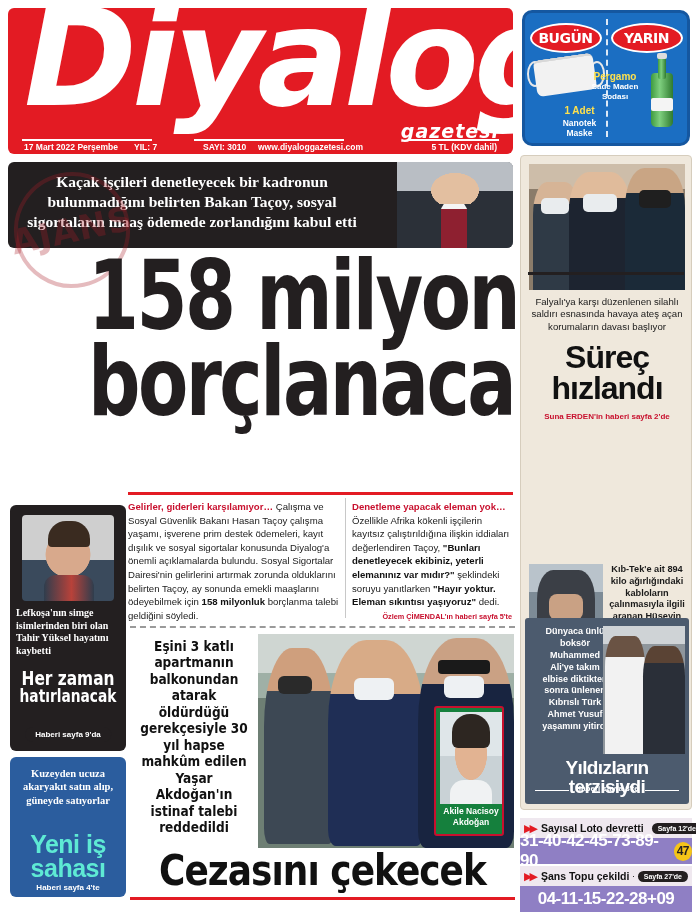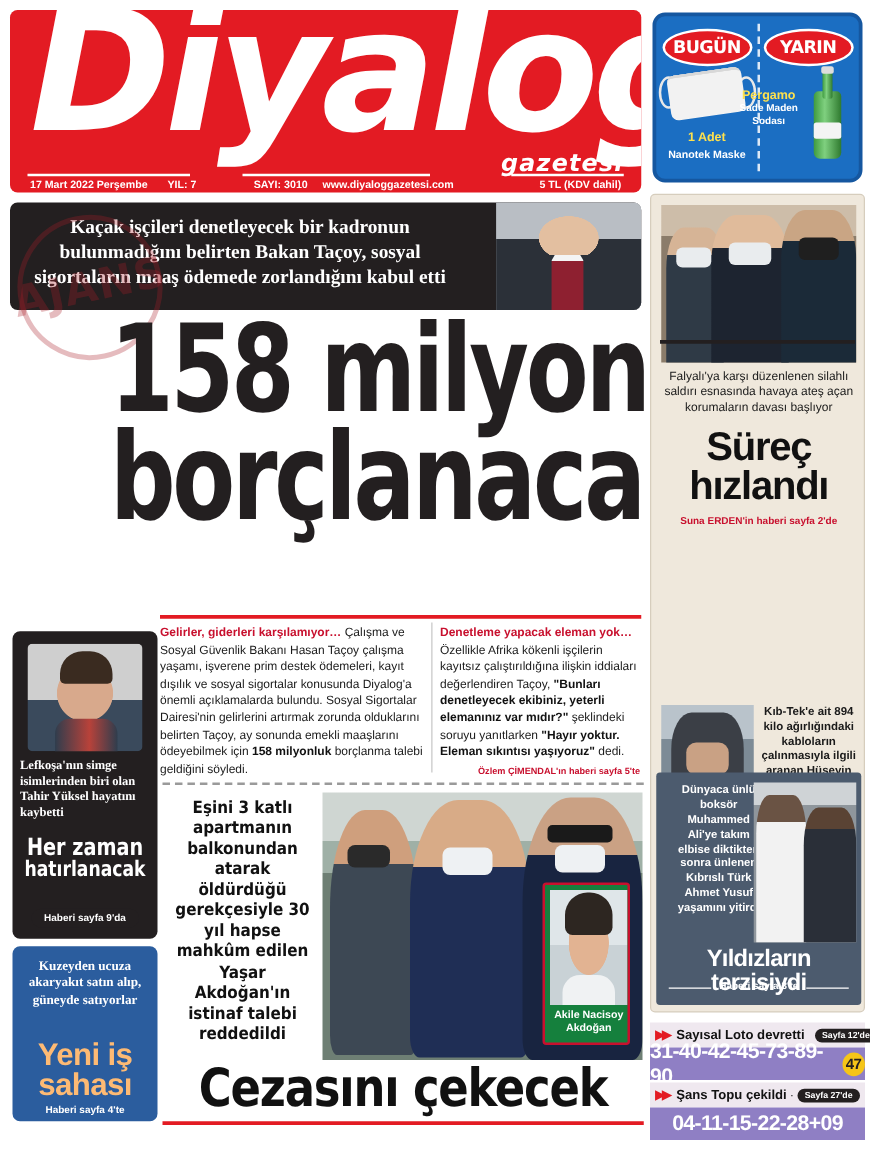--- a/index.html
+++ b/index.html
@@ -79,21 +79,21 @@
     box-shadow: inset 0 6px 0 -4px #d8d8d8, inset 0 14px 0 -12px #d8d8d8, inset 0 22px 0 -20px #d8d8d8;
     transform: rotate(-8deg);
   }
   .mask-ear {
     position: absolute; width: 16px; height: 26px; border: 2px solid #e8e8e8;
     border-radius: 50%; top: 48px;
   }
   .me-l { left: 2px; } .me-r { left: 64px; }
   .coupon-caption {
     position: absolute; left: 0; width: 100%; text-align: center; color: #ffe14d;
-    font-size: 10px; font-weight: bold; line-height: 1.15;
+    font-size: 10px; font-weight: bold; line-height: 1.15; padding-left: 28px;
   }
   .cc-1 { top: 92px; }
   .coupon-caption.small { color: #fff; font-size: 8.5px; top: 106px; font-weight: bold; }
   .bottle {
     position: absolute; right: 14px; top: 40px; width: 22px; height: 74px;
   }
   .bottle-body {
     position: absolute; bottom: 0; left: 0; width: 22px; height: 54px;
     background: linear-gradient(90deg,#3f9b3f,#7fd07f 40%,#2f7a2f);
     border-radius: 4px 4px 5px 5px;
@@ -236,21 +236,21 @@
     background: #2b5d9e; border-radius: 6px; overflow: hidden;
   }
   .blue-box-cap {
     position: absolute; left: 6px; top: 10px; width: 104px;
     color: #fff; text-align: center;
     font-family: "Liberation Serif", serif; font-weight: bold;
     font-size: 10.5px; line-height: 1.28;
   }
   .blue-box-head {
     position: absolute; left: 4px; top: 76px; width: 108px;
-    color: #fdba74; text-align: center;
+    color: #5eead4; text-align: center;
     font-family: "Liberation Sans", sans-serif;
     font-weight: bold; font-size: 25px; line-height: .95; letter-spacing: -.5px;
   }
   .blue-box-head .h2 { display: block; }
   .blue-ref {
     position: absolute; left: 0; top: 126px; width: 116px; text-align: center;
     color: #fff; font-size: 8px; font-weight: bold;
   }
 
   

